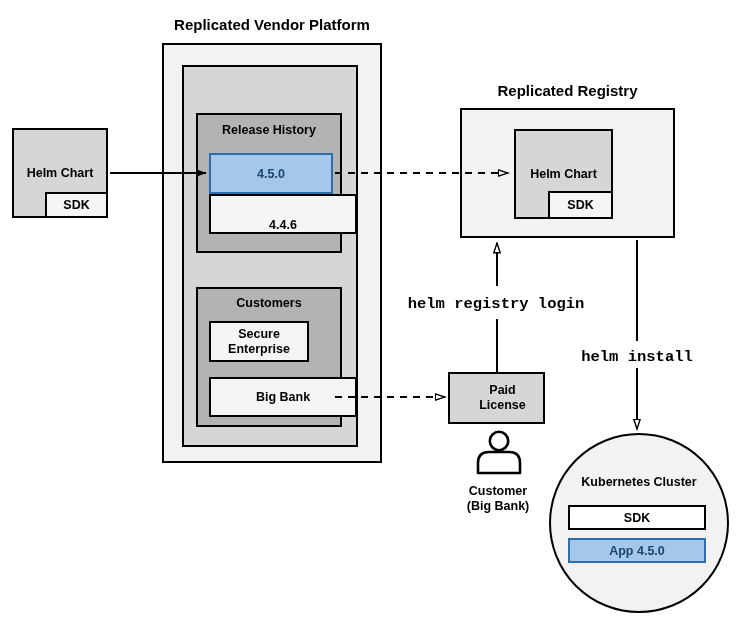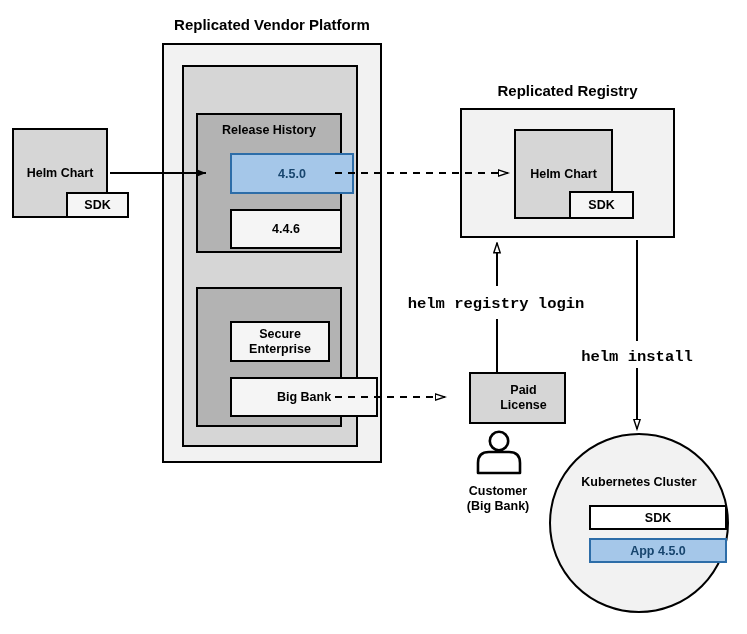--- a/index.html
+++ b/index.html
@@ -8,21 +8,21 @@
   .box { position:absolute; box-sizing:border-box; border:2px solid #000; }
   .fill-container { background: var(--container-fill,#F2F2F2); }
   .fill-channel   { background: var(--channel-fill,#D6D6D6); }
   .fill-group     { background: var(--group-fill,#B3B3B3); }
   .fill-leaf      { background: var(--leaf-fill,#F5F5F5); }
   .fill-white     { background: var(--white-fill,#FFFFFF); }
   .hl { background: var(--highlight-fill,#A5C7E9);
         border-color: var(--highlight-stroke,#2D6DA8);
         color: var(--highlight-text,#17456E); }
 
-  .center { display:flex; align-items:center; justify-content:center; text-align:center;margin-left:21px; }
+  .center { display:flex; align-items:center; justify-content:center; text-align:center; }
   .hl .txt { color: var(--highlight-text,#17456E); }
   .txt { font-weight:bold; font-size:12.5px; }
 
   .caption { position:absolute; font-weight:bold; font-size:15px; color:#000; text-align:center; }
   .grouplab { position:absolute; font-weight:bold; font-size:12.5px; color:#000; text-align:center; }
   .cmd { position:absolute; font-family:"Liberation Mono","DejaVu Sans Mono",monospace;
          font-weight:bold; font-size:15.5px; color:#000; text-align:center; white-space:nowrap; }
   .lines span { display:block; line-height:1.18; }
   .circle { border-radius:50%; }
   #overlay { position:absolute; left:0; top:0; width:747px; height:634px; pointer-events:none; }
@@ -36,25 +36,26 @@
   <div class="box fill-container" style="left:162px; top:43px; width:220px; height:420px;"></div>
 
   <div class="box fill-channel" style="left:182px; top:65px; width:176px; height:382px;"></div>
 
   <div class="box fill-group" style="left:196px; top:113px; width:146px; height:140px;"></div>
   <div class="grouplab" style="left:196px; top:123px; width:146px;">Release History</div>
 
   <div class="box hl center" style="left:209px; top:153px; width:124px; height:41px;">
     <span class="txt">4.5.0</span>
   </div>
-  <div class="box fill-leaf center" style="left:209px; top:209px; width:112px; height:40px;">
+  <div class="box fill-leaf center" style="left:209px; top:194px; width:148px; height:40px;align-items:flex-end;">
     <span class="txt">4.4.6</span>
   </div>
 
   <div class="box fill-group" style="left:196px; top:287px; width:146px; height:140px;"></div>
+  <div class="grouplab" style="left:196px; top:296px; width:146px;">Customers</div>
 
   <div class="box fill-leaf center lines" style="left:209px; top:321px; width:100px; height:41px;">
     <div class="txt lines">
       <span>Secure</span>
       <span>Enterprise</span>
     </div>
   </div>
   <div class="box fill-leaf center" style="left:209px; top:377px; width:148px; height:40px;">
     <span class="txt">Big Bank</span>
   </div>

